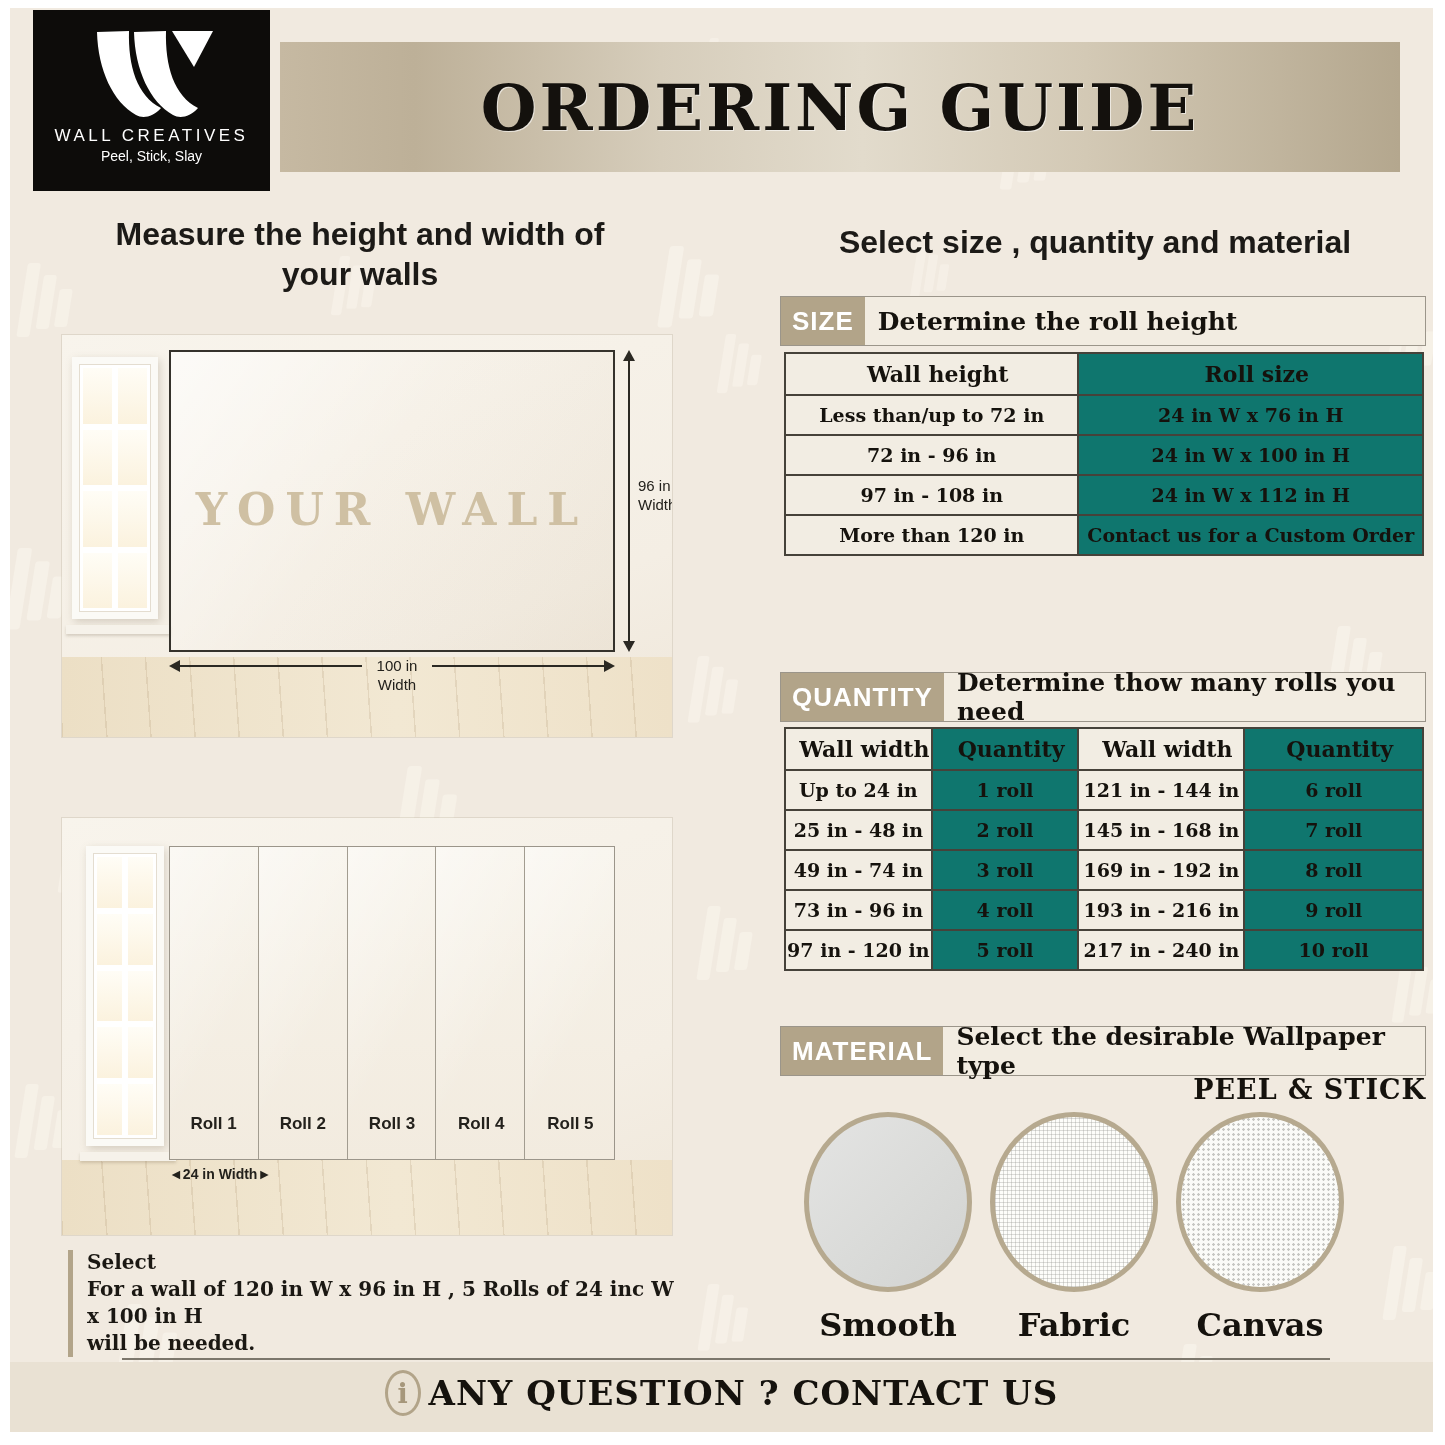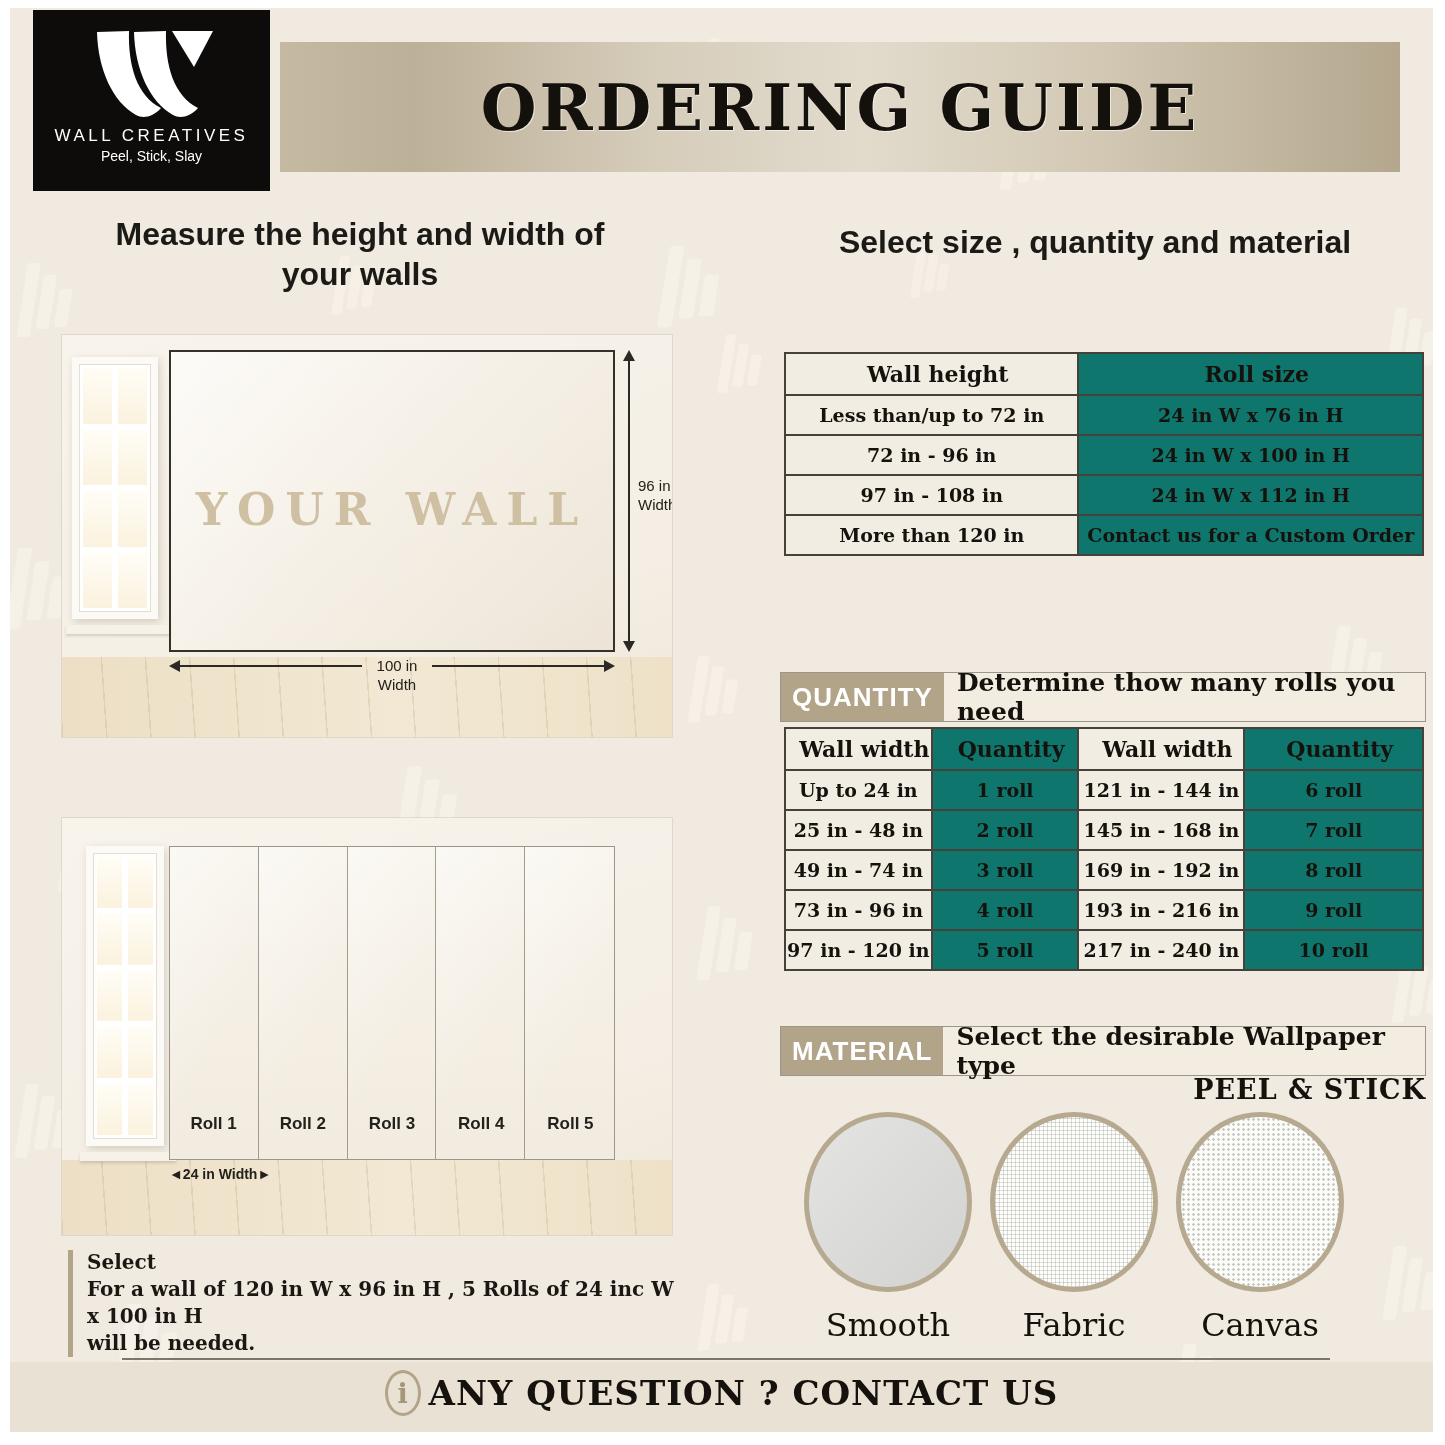--- a/index.html
+++ b/index.html
@@ -96,21 +96,21 @@
   .swatches { position:absolute; left:768px; top:1104px; width:650px; display:flex; padding-left:26px; gap:18px; }
   .swatch { display:flex; flex-direction:column; align-items:center; }
   .oval { width:168px; height:180px; border-radius:50%; border:5px solid #b6a98f; }
   .tex-smooth { background:linear-gradient(135deg,#e4e4e3 0%,#dadbd9 55%,#d2d3d1 100%); }
   .tex-fabric { background-color:#fdfdfa;
     background-image:repeating-linear-gradient(0deg, rgba(140,140,135,.30) 0 1px, transparent 1px 4px),
                      repeating-linear-gradient(90deg, rgba(140,140,135,.30) 0 1px, transparent 1px 4px); }
   .tex-canvas { background-color:#fbfbf8;
     background-image:radial-gradient(rgba(120,120,115,.40) 1px, transparent 1.5px);
     background-size:5px 5px; }
-  .swatch-label { margin-top:14px; font-family:"DejaVu Serif", serif; font-weight:400; font-size:32px; color:#15120d; }
+  .swatch-label { margin-top:14px; font-family:"DejaVu Serif", serif; font-weight:700; font-size:32px; color:#15120d; }
 
   
   .footer-band { position:absolute; left:0; top:1354px; width:100%; height:70px; background:#e9e1d3; }
   .footer-line { position:absolute; left:112px; top:1350px; width:1208px; height:2px; background:#7c776c; }
   .footer { position:absolute; left:0; top:1362px; width:100%; display:flex; align-items:center; justify-content:center; gap:8px; }
   .info-icon { width:36px; height:46px; border-radius:50%; border:3px solid #b2a489; color:#a6977b; font-family:"DejaVu Serif", serif; font-weight:700; font-size:27px; display:flex; align-items:center; justify-content:center; }
   .footer-text { font-family:"DejaVu Serif", serif; font-weight:700; font-size:34px; letter-spacing:1px; color:#15120d; }
 </style>
 </head>
 <body>
@@ -344,20 +344,24 @@
         </div>
       <div class="roll-dim">◄<span>24 in Width</span>►</div>
     </div>
 
     <div class="example">
       <div class="ex-title">Select</div>
       <div class="ex-line">For a wall of 120 in W x 96 in H , 5 Rolls of 24 inc W x 100 in H</div>
       <div class="ex-line">will be needed.</div>
     </div>
 
+    <div class="sec-bar" style="top:288px;">
+      <div class="sec-label">SIZE</div>
+      <div class="sec-desc">Determine the roll height</div>
+    </div>
     <table id="size-table">
       <colgroup>
           <col>
           <col>
         </colgroup>
       <thead>
           <tr>
             <th class="c-cream">Wall height</th>
             <th class="c-tan">Roll size</th>
           </tr>

